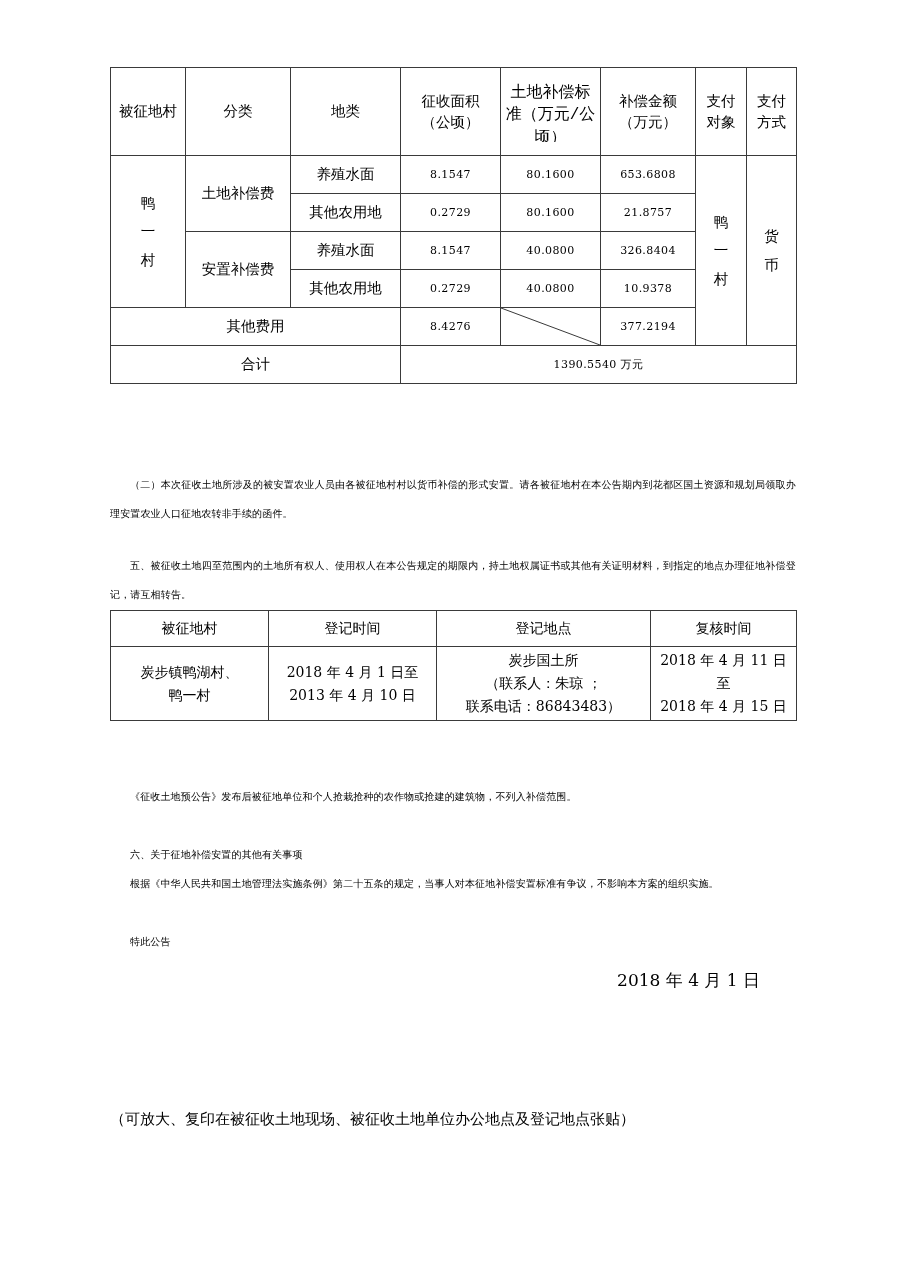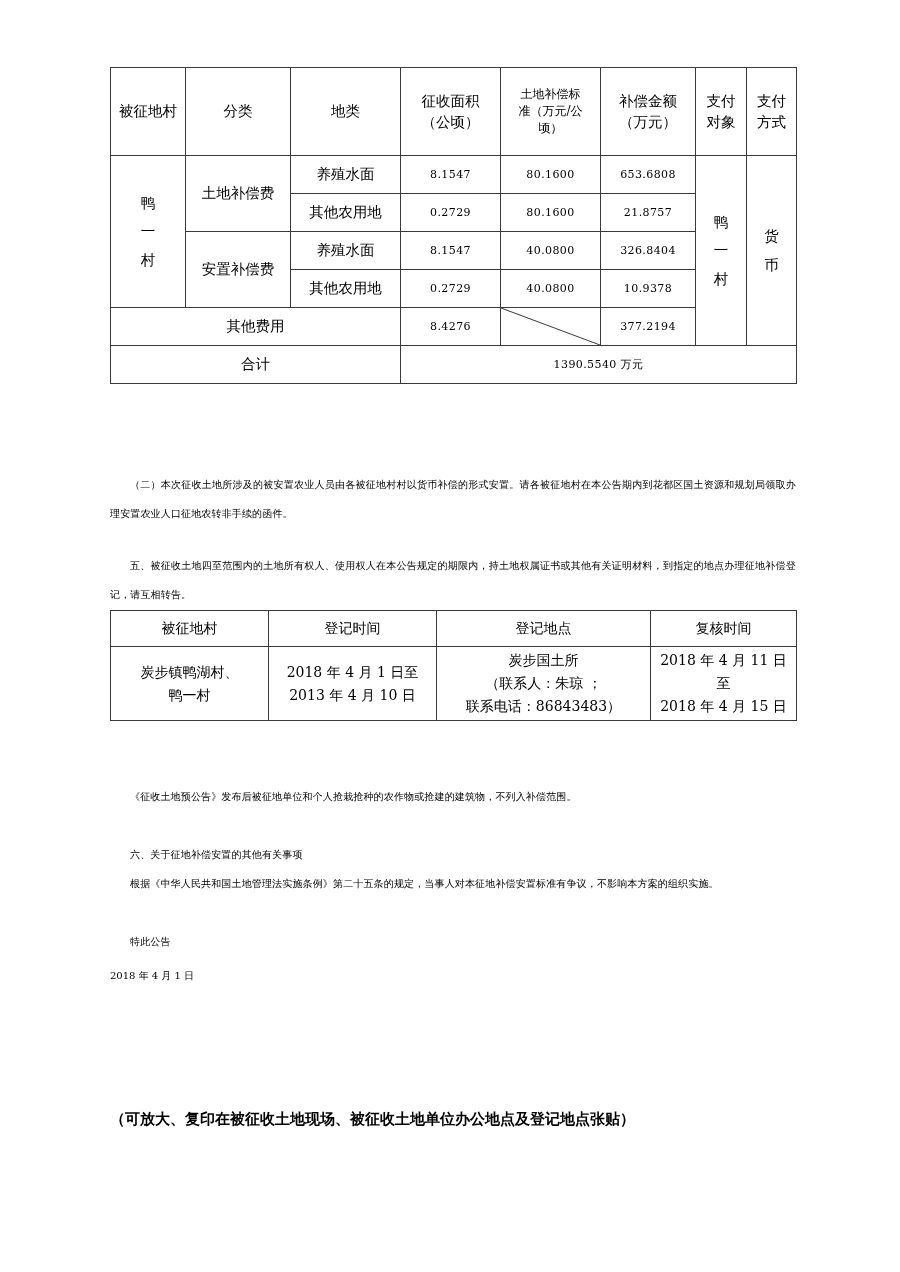--- a/index.html
+++ b/index.html
@@ -44,23 +44,24 @@
   #comp-table td { height: 38px; }
   .hdr-cell { height: 88px !important; }
   .hdr-inner {
     display: block;
     line-height: 1.42;
     font-size: 14.5px;
   }
   .hdr-overflow {
     display: block;
     line-height: 1.42;
-    font-size: 12px;
+    font-size: 16px;
     max-height: 60px;
     overflow: hidden;
+    font-family: Liberation Mono, monospace;
   }
   .vstack {
     display: block;
     line-height: 1.95;
     font-size: 14.5px;
     letter-spacing: 0;
   }
   .vstack span { display: block; }
   .num { font-size: 11px; letter-spacing: 0.4px; }
   .diag-cell { position: relative; padding: 0; }
@@ -90,31 +91,31 @@
     line-height: 29px;
     text-align: justify;
     text-justify: inter-ideograph;
     letter-spacing: 0.15px;
   }
   .indent { text-indent: 2em; }
   .sig {
     position: absolute;
     width: 686px;
     left: 110px;
-    font-size: 10px;
+    font-size: 17px;
+    text-align: right;
     padding-right: 36px;
   }
   .footnote {
     position: absolute;
     left: 110px;
     width: 760px;
     font-size: 15px;
     line-height: 30px;
     white-space: nowrap;
-    font-weight: bold;
   }
 </style>
 </head>
 <body>
 
 <div class="page">
 
   <table id="comp-table" class="doc-table">
     <colgroup>
       <col style="width:75px">

